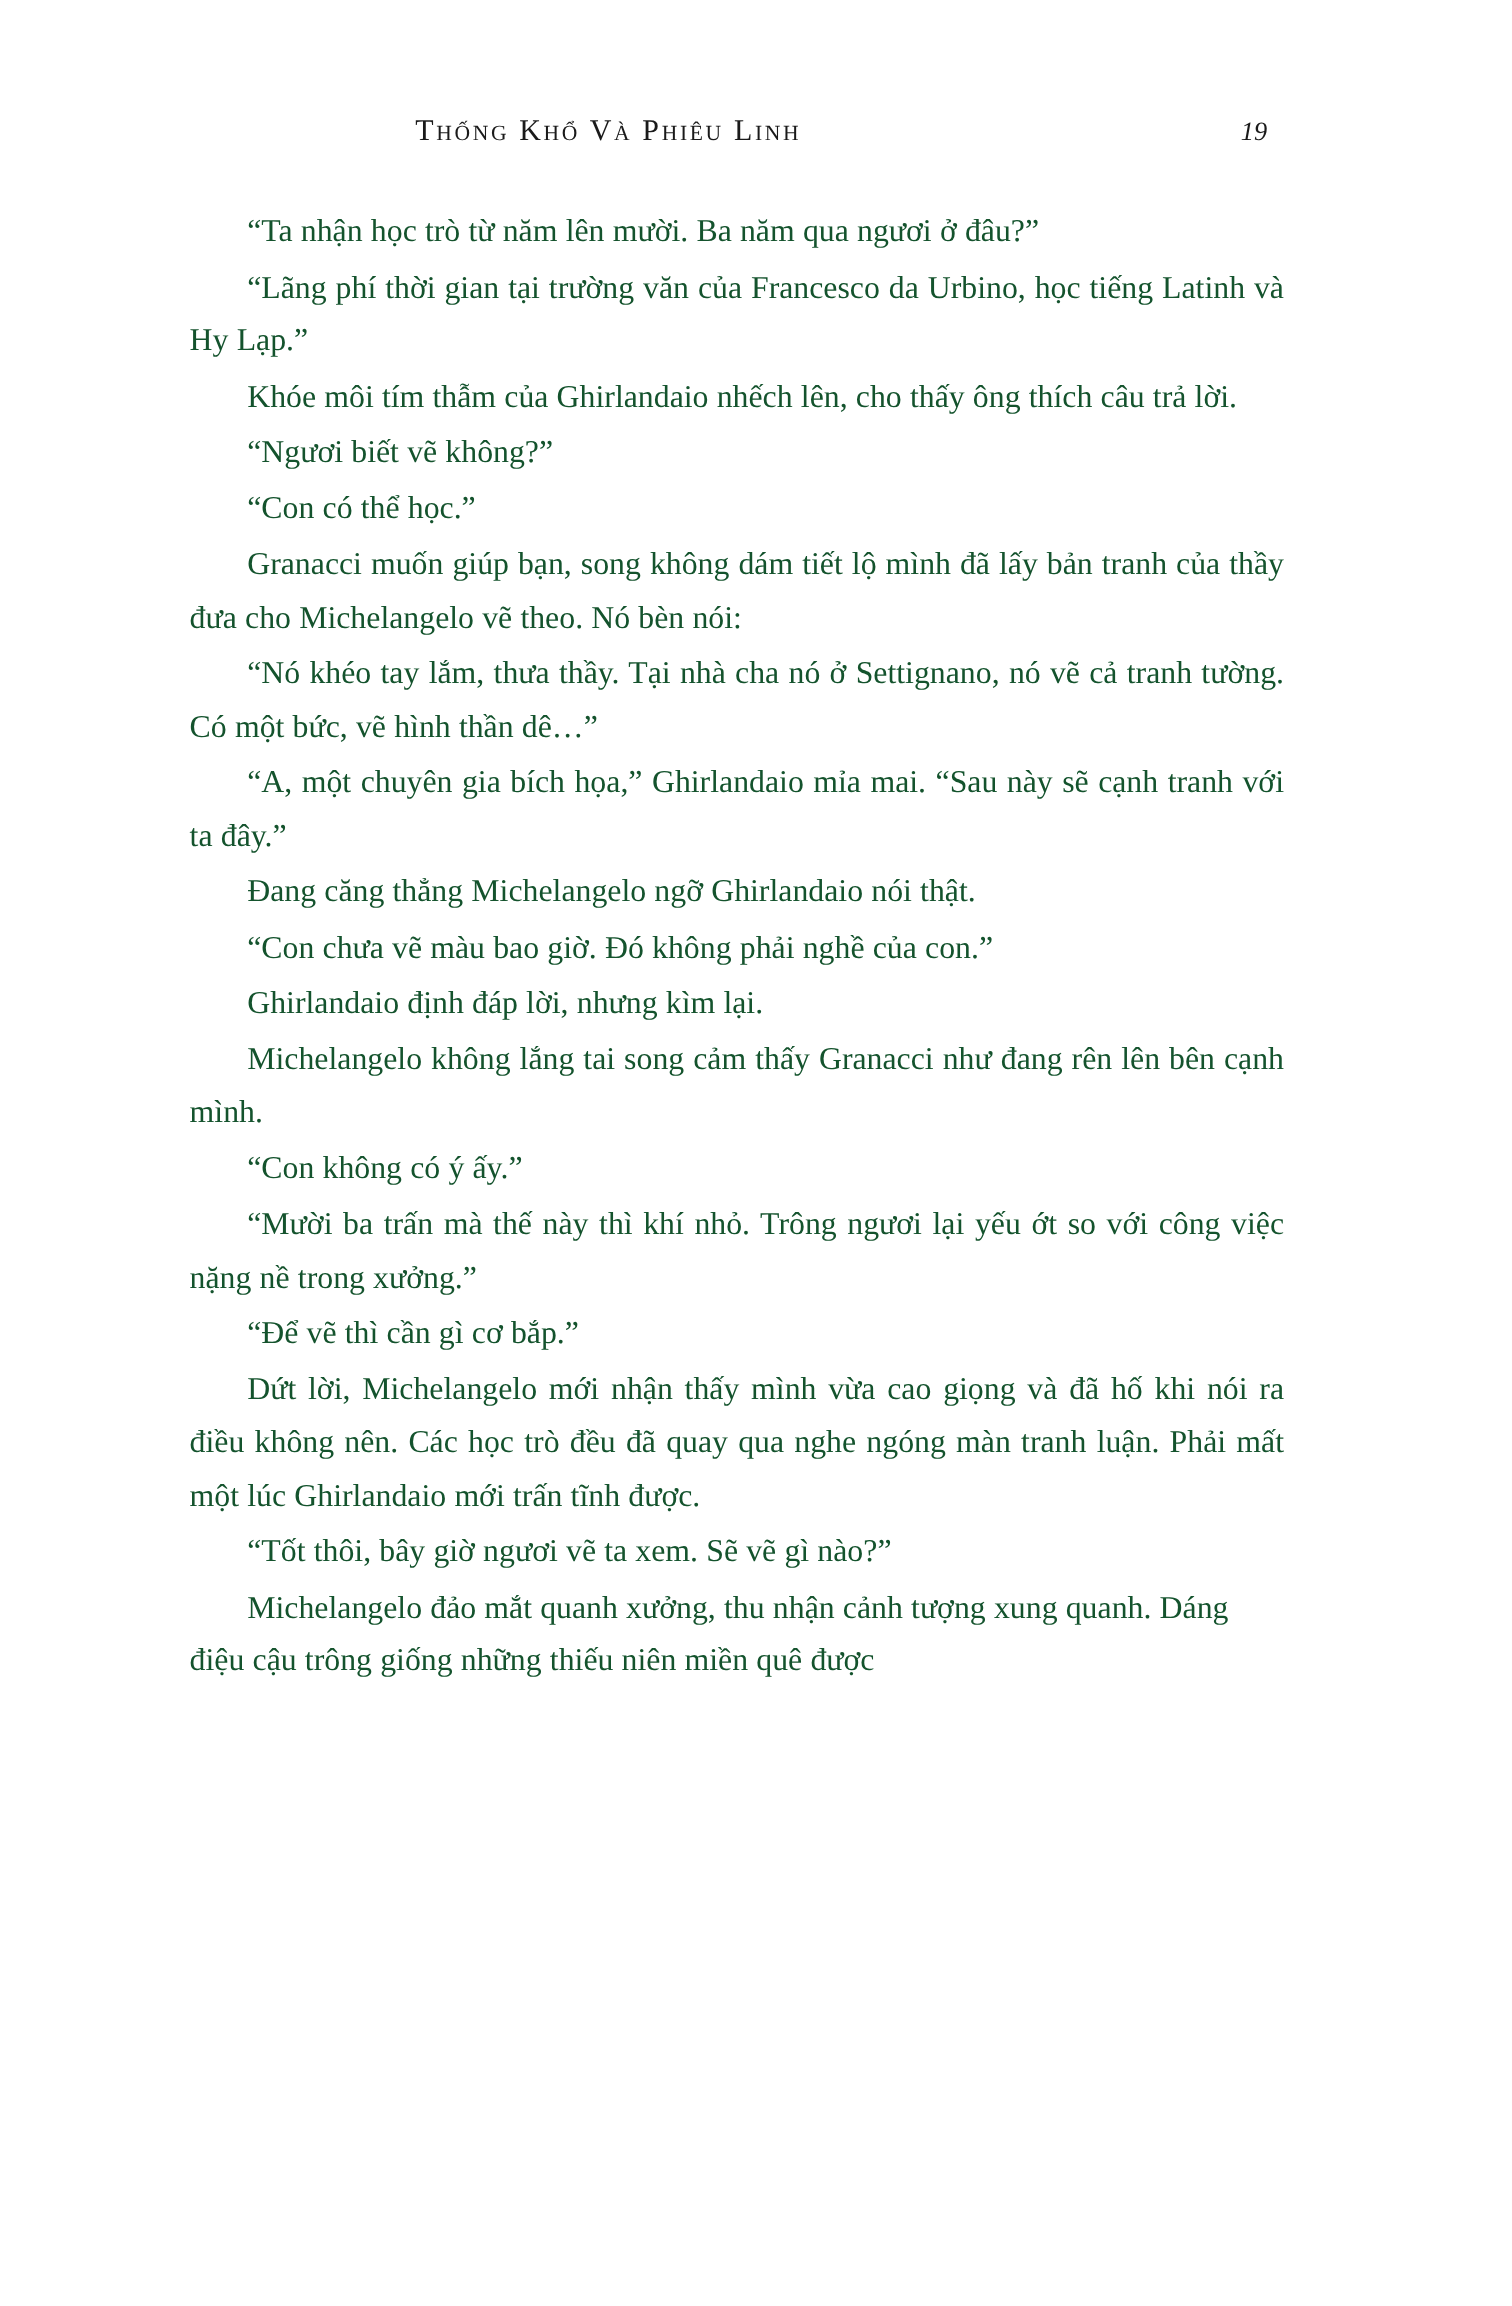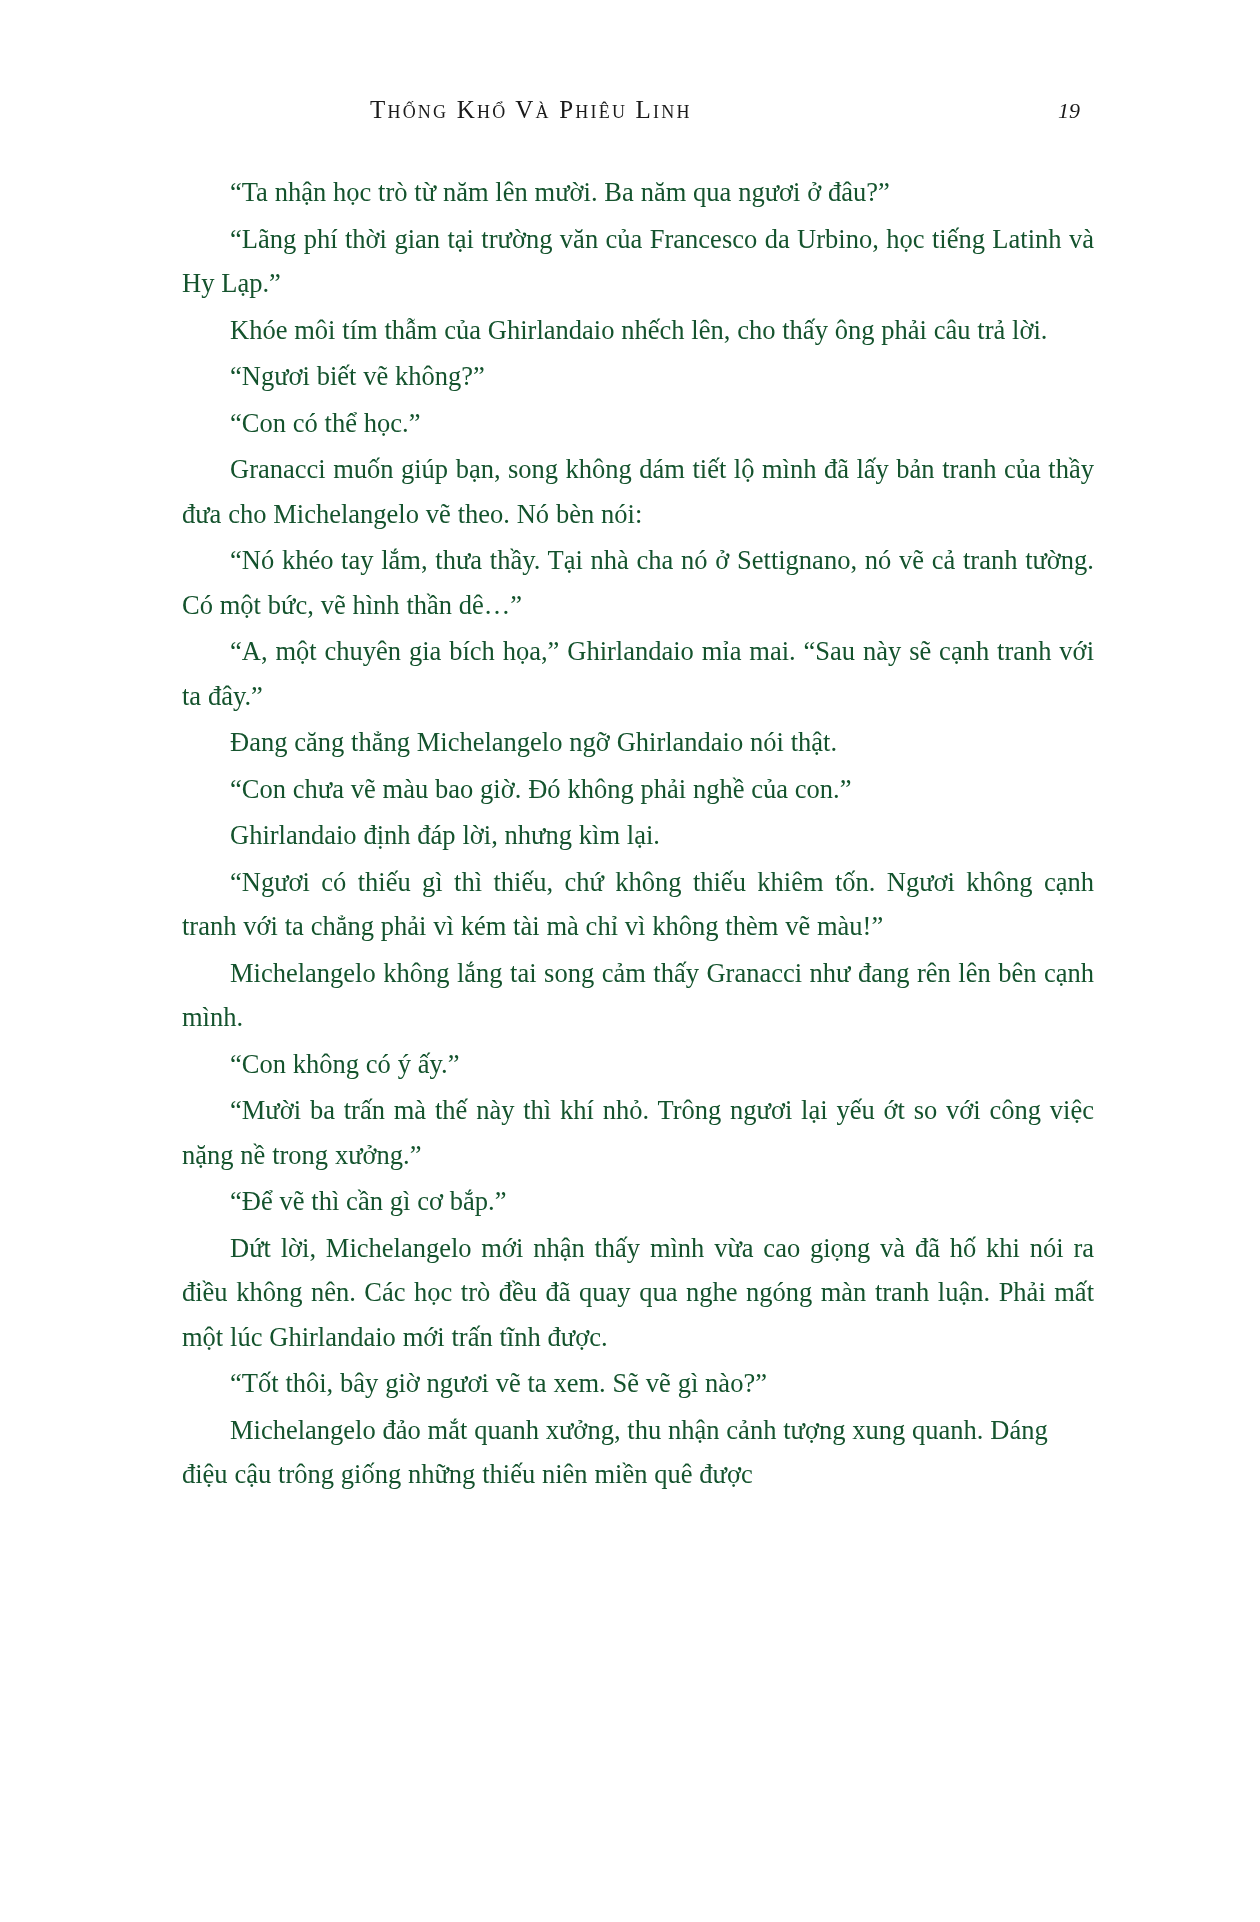--- a/index.html
+++ b/index.html
@@ -12,21 +12,21 @@
     width: 1260px;
     height: 1922px;
     background: #ffffff;
     margin: 0 auto;
     overflow: hidden;
     font-family: "Liberation Serif", serif;
     color: #141414;
   }
   .content {
     position: absolute;
-    left: 182px;
+    left: 158px;
     top: 96px;
     width: 912px;
   }
   .running-head {
     display: flex;
     align-items: baseline;
     justify-content: space-between;
     width: 100%;
     margin-bottom: 46px;
   }
@@ -64,30 +64,29 @@
   <div class="content">
 
     <div class="running-head">
       <div class="title">Thống Khổ Và Phiêu Linh</div>
       <div class="folio">19</div>
     </div>
 
     <div class="body-text">
       <p>“Ta nhận học trò từ năm lên mười. Ba năm qua ngươi ở đâu?”</p>
       <p>“Lãng phí thời gian tại trường văn của Francesco da Urbino, học tiếng Latinh và Hy Lạp.”</p>
-      <p>Khóe môi tím thẫm của Ghirlandaio nhếch lên, cho thấy ông phải câu trả lời.</p>
+      <p>Khóe môi tím thẫm của Ghirlandaio nhếch lên, cho thấy ông thích câu trả lời.</p>
       <p>“Ngươi biết vẽ không?”</p>
       <p>“Con có thể học.”</p>
       <p>Granacci muốn giúp bạn, song không dám tiết lộ mình đã lấy bản tranh của thầy đưa cho Michelangelo vẽ theo. Nó bèn nói:</p>
       <p>“Nó khéo tay lắm, thưa thầy. Tại nhà cha nó ở Settignano, nó vẽ cả tranh tường. Có một bức, vẽ hình thần dê…”</p>
       <p>“A, một chuyên gia bích họa,” Ghirlandaio mỉa mai. “Sau này sẽ cạnh tranh với ta đây.”</p>
       <p>Đang căng thẳng Michelangelo ngỡ Ghirlandaio nói thật.</p>
       <p>“Con chưa vẽ màu bao giờ. Đó không phải nghề của con.”</p>
       <p>Ghirlandaio định đáp lời, nhưng kìm lại.</p>
-      <p>“Ngươi có thiếu gì thì thiếu, chứ không thiếu khiêm tốn. Ngươi không cạnh tranh với ta chẳng phải vì kém tài mà chỉ vì không thèm vẽ màu!”</p>
       <p>Michelangelo không lắng tai song cảm thấy Granacci như đang rên lên bên cạnh mình.</p>
       <p>“Con không có ý ấy.”</p>
       <p>“Mười ba trấn mà thế này thì khí nhỏ. Trông ngươi lại yếu ớt so với công việc nặng nề trong xưởng.”</p>
       <p>“Để vẽ thì cần gì cơ bắp.”</p>
       <p>Dứt lời, Michelangelo mới nhận thấy mình vừa cao giọng và đã hố khi nói ra điều không nên. Các học trò đều đã quay qua nghe ngóng màn tranh luận. Phải mất một lúc Ghirlandaio mới trấn tĩnh được.</p>
       <p>“Tốt thôi, bây giờ ngươi vẽ ta xem. Sẽ vẽ gì nào?”</p>
       <p>Michelangelo đảo mắt quanh xưởng, thu nhận cảnh tượng xung quanh. Dáng điệu cậu trông giống những thiếu niên miền quê được</p>
     </div>
 
   </div>

